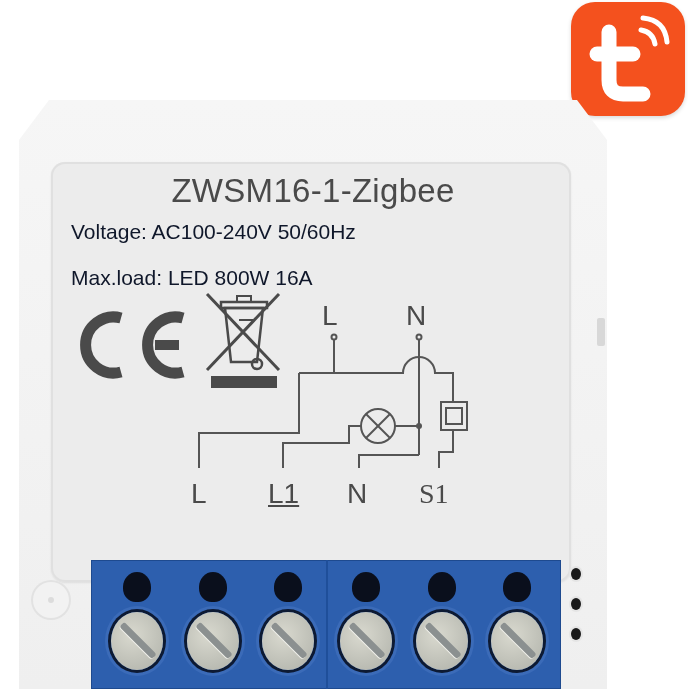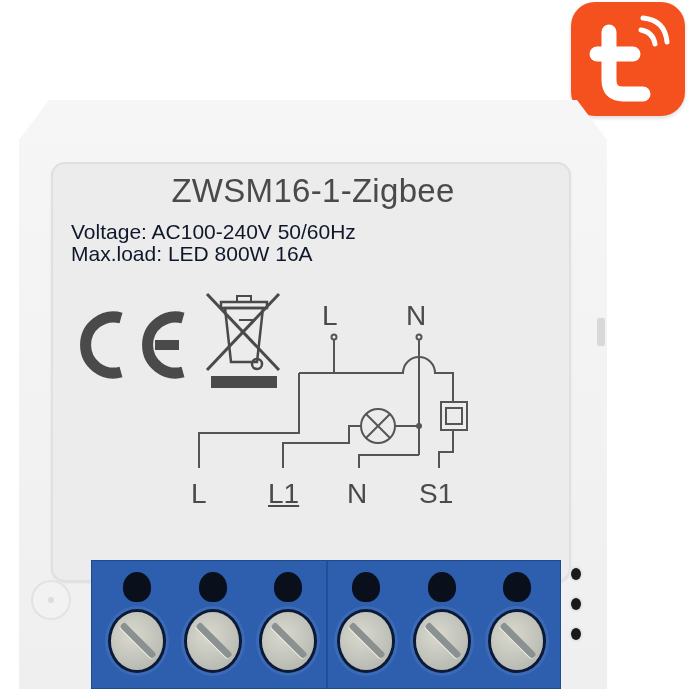--- a/index.html
+++ b/index.html
@@ -13,21 +13,21 @@
   .shell { position: absolute; left: 0; top: 0; width: 588px; height: 589px; background: linear-gradient(#f6f6f6, #efefef);
     clip-path: polygon(30px 0, 558px 0, 588px 40px, 588px 589px, 0 589px, 0 40px); }
   .shell-side-notch { position: absolute; left: 578px; top: 218px; width: 8px; height: 28px; background: #d8d8d8; border-radius: 2px; }
 
   .label-panel { position: absolute; left: 32px; top: 62px; width: 520px; height: 420px; border-radius: 14px; background: #ececec;
     box-shadow: inset 0 0 0 2px #e0e0e0, 0 1px 2px rgba(0,0,0,0.08); }
 
   .model-title { position: absolute; left: 0; width: 100%; top: 72px; text-align: center; font-size: 33px; color: #4a4a4a; letter-spacing: 0.3px; }
   .spec-line { position: absolute; left: 52px; font-size: 21px; color: #0f172a; white-space: nowrap; }
   .spec-voltage { top: 120px; }
-  .spec-load { top: 142px; }
+  .spec-load { top: 166px; }
 
   .ce-mark { position: absolute; left: 52px; top: 210px; }
   .weee-mark { position: absolute; left: 184px; top: 190px; }
   .wiring { position: absolute; left: 160px; top: 200px; }
 
   .wire-label { position: absolute; font-size: 28px; color: #4a4a4a; }
 
   .terminal-block { position: absolute; left: 72px; top: 460px; width: 470px; height: 129px; background: #2d5fae;
     box-shadow: inset 0 0 0 1px #1e4a8f; }
   .terminal-divider { position: absolute; left: 235px; top: 0; width: 2px; height: 100%; background: #1f4f9a; }
@@ -102,21 +102,21 @@
     </g>
     <circle cx="240" cy="126" r="3" fill="#555555"></circle>
   </svg>
 
   <div class="wire-label" style="left:303px; top:200px;">L</div>
   <div class="wire-label" style="left:387px; top:200px;">N</div>
 
   <div class="wire-label" style="left:172px; top:378px;">L</div>
   <div class="wire-label" style="left:249px; top:378px;text-decoration:underline;">L1</div>
   <div class="wire-label" style="left:328px; top:378px;">N</div>
-  <div class="wire-label" style="left:400px; top:378px;">S1</div>
+  <div class="wire-label" style="left:400px; top:378px;font-family:Liberation Serif, serif;">S1</div>
 
   <div class="mount-hole"></div>
 
   <div class="terminal-block">
     <div class="terminal-divider"></div>
     <div class="terminal" style="left:8px;">
       <div class="terminal-hole"></div>
       <div class="terminal-screw"></div>
     </div>
     <div class="terminal" style="left:84px;">

